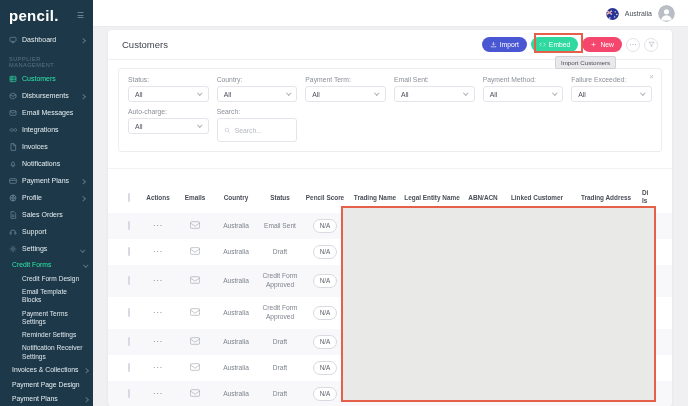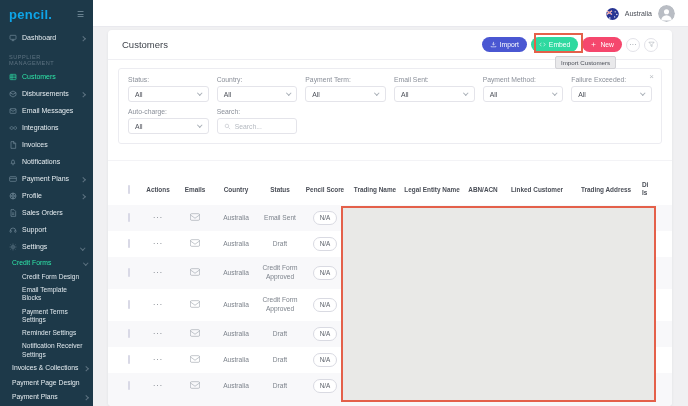--- a/index.html
+++ b/index.html
@@ -2,21 +2,21 @@
 <html><head>
 <meta charset="utf-8">
 <style>
   *{box-sizing:border-box;margin:0;padding:0;}
   html,body{width:688px;height:406px;}
   body{position:relative;overflow:hidden;background:#f0f0f2;font-family:"Liberation Sans","DejaVu Sans",sans-serif;-webkit-font-smoothing:antialiased;}
 
   
   .sidebar{position:absolute;left:0;top:0;width:93px;height:406px;background:#1d3949;z-index:5;overflow:hidden;}
   .logo-row{display:flex;align-items:center;justify-content:space-between;padding:7px 9px 3px 9px;}
-  .logo{color:#0ea5e9;font-weight:bold;font-size:13px;letter-spacing:.3px;}
+  .logo{color:#ffffff;font-weight:bold;font-size:15px;letter-spacing:.3px;}
   .burger{color:#7e95a4;font-size:8px;line-height:1;}
   .nav{margin-top:5px;}
   .s-item{display:flex;align-items:center;gap:5px;padding:4px 9px;font-size:7px;color:#e6edf1;cursor:default;}
   .s-item .lbl{flex:1;line-height:1.25;}
   .s-item svg{width:8px;height:8px;stroke:#7e95a4;fill:none;stroke-width:1.8;flex:none;}
   .s-item.active{color:#2ee6a8;}
   .s-item.active svg{stroke:#2ee6a8;}
   .sec-label{font-size:5.6px;color:#5d7280;letter-spacing:.5px;padding:7px 9px 3px 9px;}
   .cr,.cd{width:3.5px;height:3.5px;border-right:1px solid #5d7280;border-bottom:1px solid #5d7280;flex:none;}
   .cr{transform:rotate(-45deg);}
@@ -46,21 +46,21 @@
   .circ{width:14px;height:14px;border:1px solid #e3e3e9;border-radius:50%;display:flex;align-items:center;justify-content:center;color:#9aa0a8;font-size:7px;background:#fff;cursor:pointer;}
   .circ svg{width:7px;height:7px;stroke:#9aa0a8;fill:none;stroke-width:1.6;}
 
   
   .filter-panel{margin:8px 10px 0 10px;border:1px solid #ececf1;border-radius:3px;padding:7px 9px 9px 9px;position:relative;}
   .f-grid{display:grid;grid-template-columns:repeat(6,1fr);column-gap:8px;row-gap:6px;}
   .f-cell{min-width:0;}
   .f-label{font-size:6.8px;color:#8a8f99;margin-bottom:3px;}
   .f-select{height:16px;border:1px solid #e4e4ea;border-radius:3px;display:flex;align-items:center;justify-content:space-between;padding:0 6px;font-size:6.8px;color:#4a4e57;background:#fff;cursor:pointer;}
   .f-select .cds{width:3.5px;height:3.5px;border-right:1px solid #aab0b8;border-bottom:1px solid #aab0b8;transform:rotate(45deg);margin-top:-2px;}
-  .f-search{height:16px;border:1px solid #e4e4ea;border-radius:3px;display:flex;align-items:center;gap:4px;padding:0 6px;background:#fff;}
+  .f-search{height:24px;border:1px solid #e4e4ea;border-radius:3px;display:flex;align-items:center;gap:4px;padding:0 6px;background:#fff;}
   .f-search svg{width:7px;height:7px;stroke:#aab0b8;fill:none;stroke-width:1.6;flex:none;}
   .f-search input{border:none;outline:none;font-size:6.8px;color:#4a4e57;width:100%;background:transparent;font-family:inherit;}
   .f-search input::placeholder{color:#b4b9c0;}
   .f-close{position:absolute;top:4px;right:7px;font-size:8px;color:#b9bdc2;line-height:1;cursor:pointer;}
 
   
   .table{margin:16px 0 0 0;border-top:1px solid #f3f3f6;padding-top:12px;}
   .thead,.trow{display:grid;grid-template-columns:22px 36px 38px 44px 44px 46px 54px 60px 42px 66px 72px 20px;align-items:center;padding:0 10px;}
   .thead{height:32px;font-size:6.4px;font-weight:bold;color:#4a4e57;}
   .thead .hc{text-align:center;white-space:nowrap;overflow:visible;}

